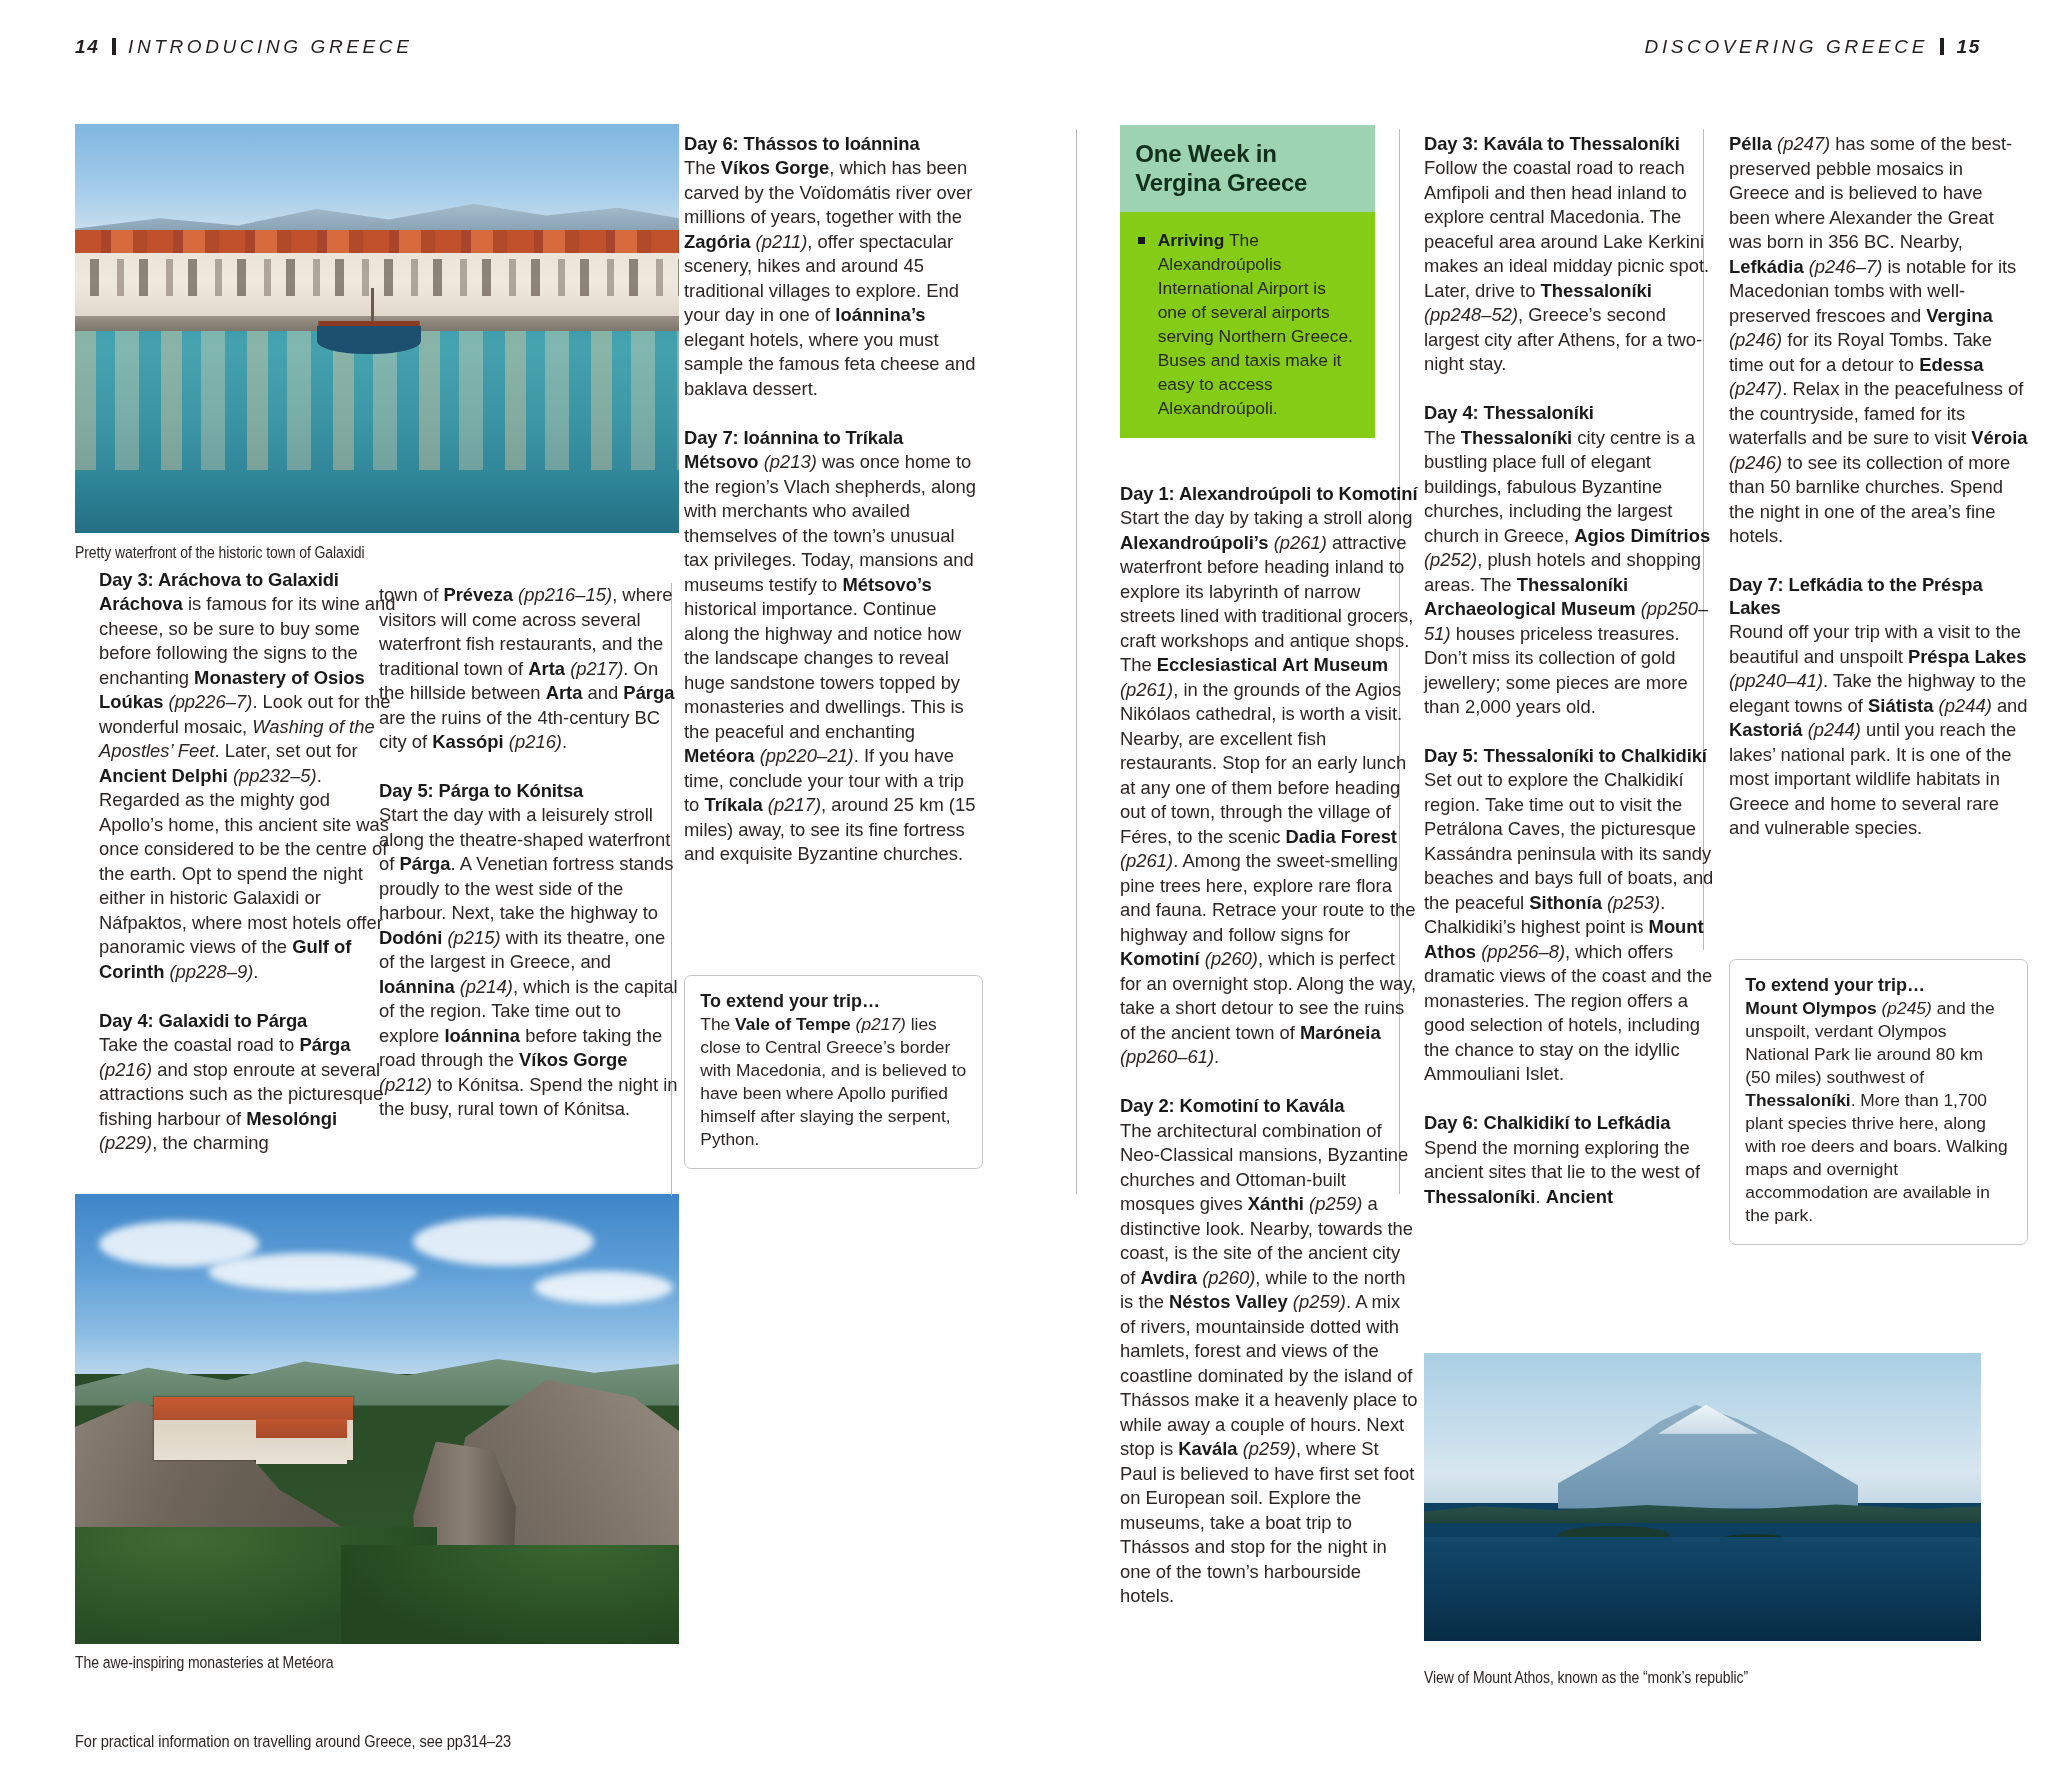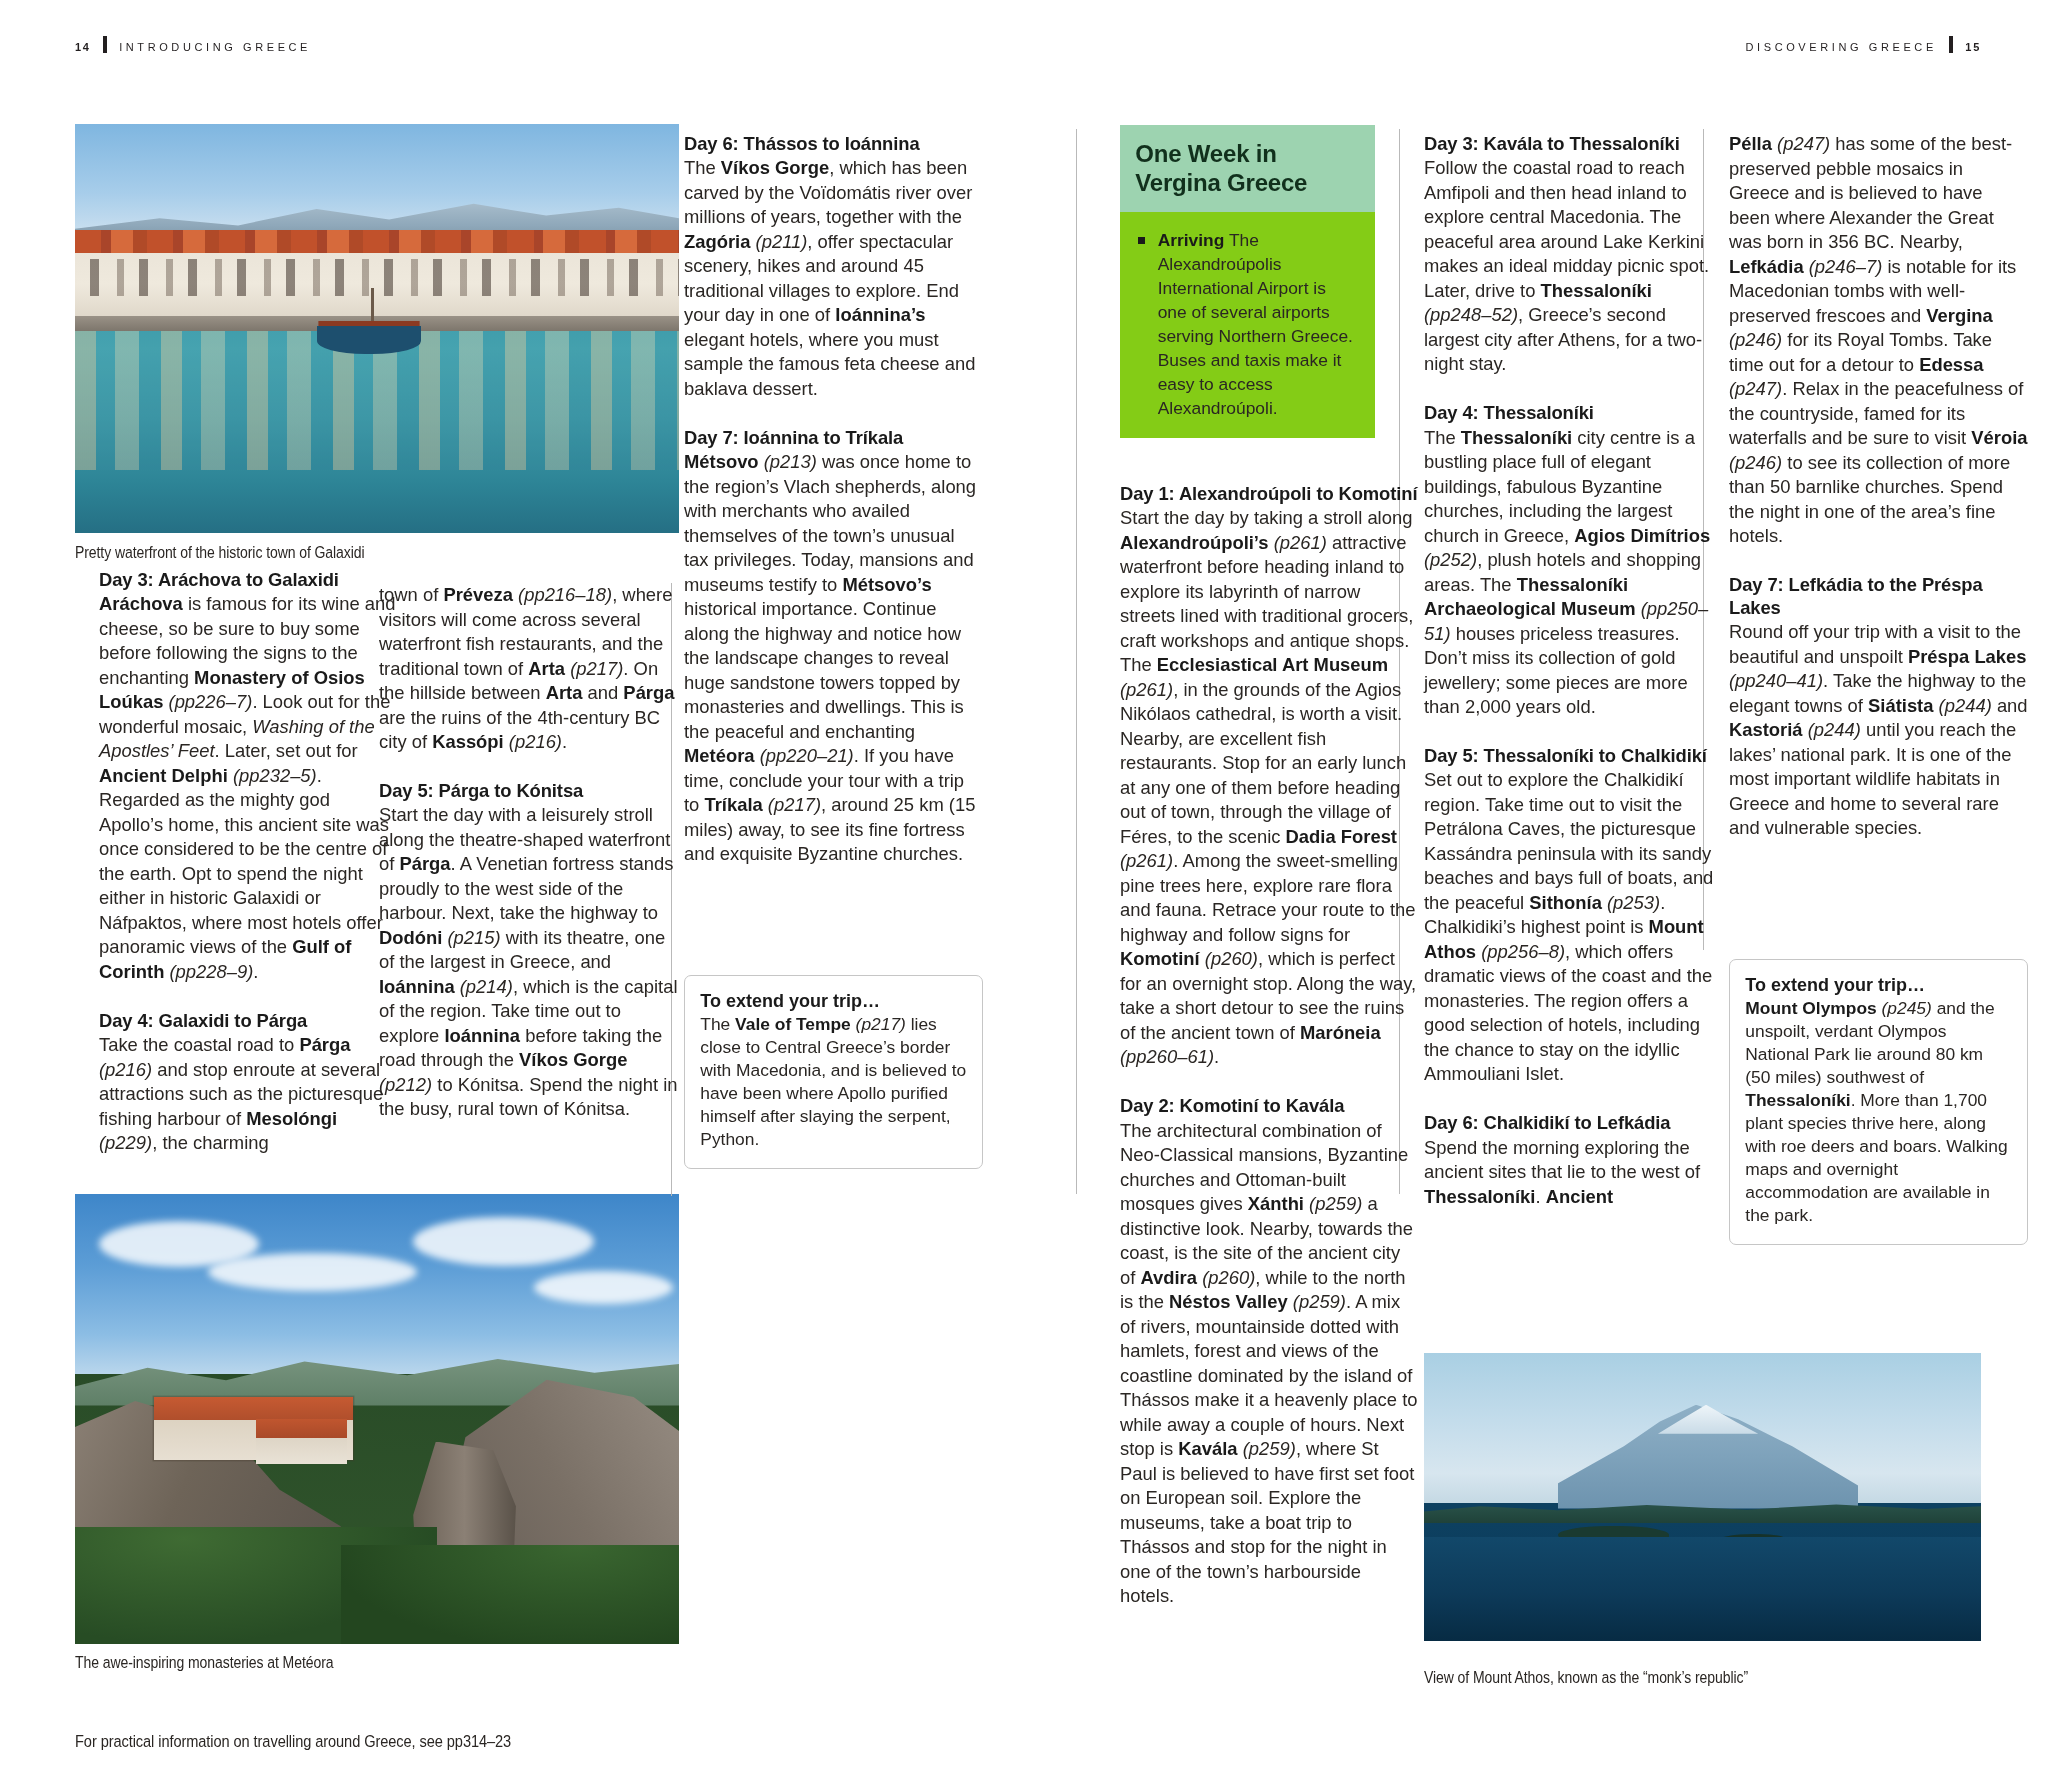--- a/index.html
+++ b/index.html
@@ -14,24 +14,25 @@
     font-family: "Liberation Sans", sans-serif;
     color: #231f20;
     position: relative;
     overflow: hidden;
   }
 
   
   .page-header {
     position: absolute;
     top: 36px;
-    font-size: 11px;
+    font-size: 19px;
     letter-spacing: 3.6px;
     color: #231f20;
     white-space: nowrap;
+    font-style: italic;
   }
   .page-header.left  { left: 75px; }
   .page-header.right { right: 75px; }
 
   .folio {
     font-weight: bold;
     letter-spacing: 1.7px;
   }
   .folio-rule {
     display: inline-block;
@@ -371,21 +372,21 @@
 
 <div class="col col-1">
   <h3 class="day">Day 3: Aráchova to Galaxidi</h3>
   <p><b>Aráchova</b> is famous for its wine and cheese, so be sure to buy some before following the signs to the enchanting <b>Monastery of Osios Loúkas</b> <i>(pp226–7)</i>. Look out for the wonderful mosaic, <i>Washing of the Apostles’ Feet</i>. Later, set out for <b>Ancient Delphi</b> <i>(pp232–5)</i>. Regarded as the mighty god Apollo’s home, this ancient site was once considered to be the centre of the earth. Opt to spend the night either in historic Galaxidi or Náfpaktos, where most hotels offer panoramic views of the <b>Gulf of Corinth</b> <i>(pp228–9)</i>.</p>
   <div class="daybreak"></div>
   <h3 class="day">Day 4: Galaxidi to Párga</h3>
   <p>Take the coastal road to <b>Párga</b> <i>(p216)</i> and stop enroute at several attractions such as the picturesque fishing harbour of <b>Mesolóngi</b> <i>(p229)</i>, the charming</p>
 </div>
 
 <div class="col col-2">
-  <p>town of <b>Préveza</b> <i>(pp216–18)</i>, where visitors will come across several waterfront fish restaurants, and the traditional town of <b>Arta</b> <i>(p217)</i>. On the hillside between <b>Arta</b> and <b>Párga</b> are the ruins of the 4th-century BC city of <b>Kassópi</b> <i>(p216)</i>.</p>
+  <p>town of <b>Préveza</b> <i>(pp216–15)</i>, where visitors will come across several waterfront fish restaurants, and the traditional town of <b>Arta</b> <i>(p217)</i>. On the hillside between <b>Arta</b> and <b>Párga</b> are the ruins of the 4th-century BC city of <b>Kassópi</b> <i>(p216)</i>.</p>
   <div class="daybreak"></div>
   <h3 class="day">Day 5: Párga to Kónitsa</h3>
   <p>Start the day with a leisurely stroll along the theatre-shaped waterfront of <b>Párga</b>. A Venetian fortress stands proudly to the west side of the harbour. Next, take the highway to <b>Dodóni</b> <i>(p215)</i> with its theatre, one of the largest in Greece, and <b>Ioánnina</b> <i>(p214)</i>, which is the capital of the region. Take time out to explore <b>Ioánnina</b> before taking the road through the <b>Víkos Gorge</b> <i>(p212)</i> to Kónitsa. Spend the night in the busy, rural town of Kónitsa.</p>
 </div>
 
 <div class="col col-3">
   <h3 class="day">Day 6: Thássos to Ioánnina</h3>
   <p>The <b>Víkos Gorge</b>, which has been carved by the Voïdomátis river over millions of years, together with the <b>Zagória</b> <i>(p211)</i>, offer spectacular scenery, hikes and around 45 traditional villages to explore. End your day in one of <b>Ioánnina’s</b> elegant hotels, where you must sample the famous feta cheese and baklava dessert.</p>
   <div class="daybreak"></div>
   <h3 class="day">Day 7: Ioánnina to Tríkala</h3>

